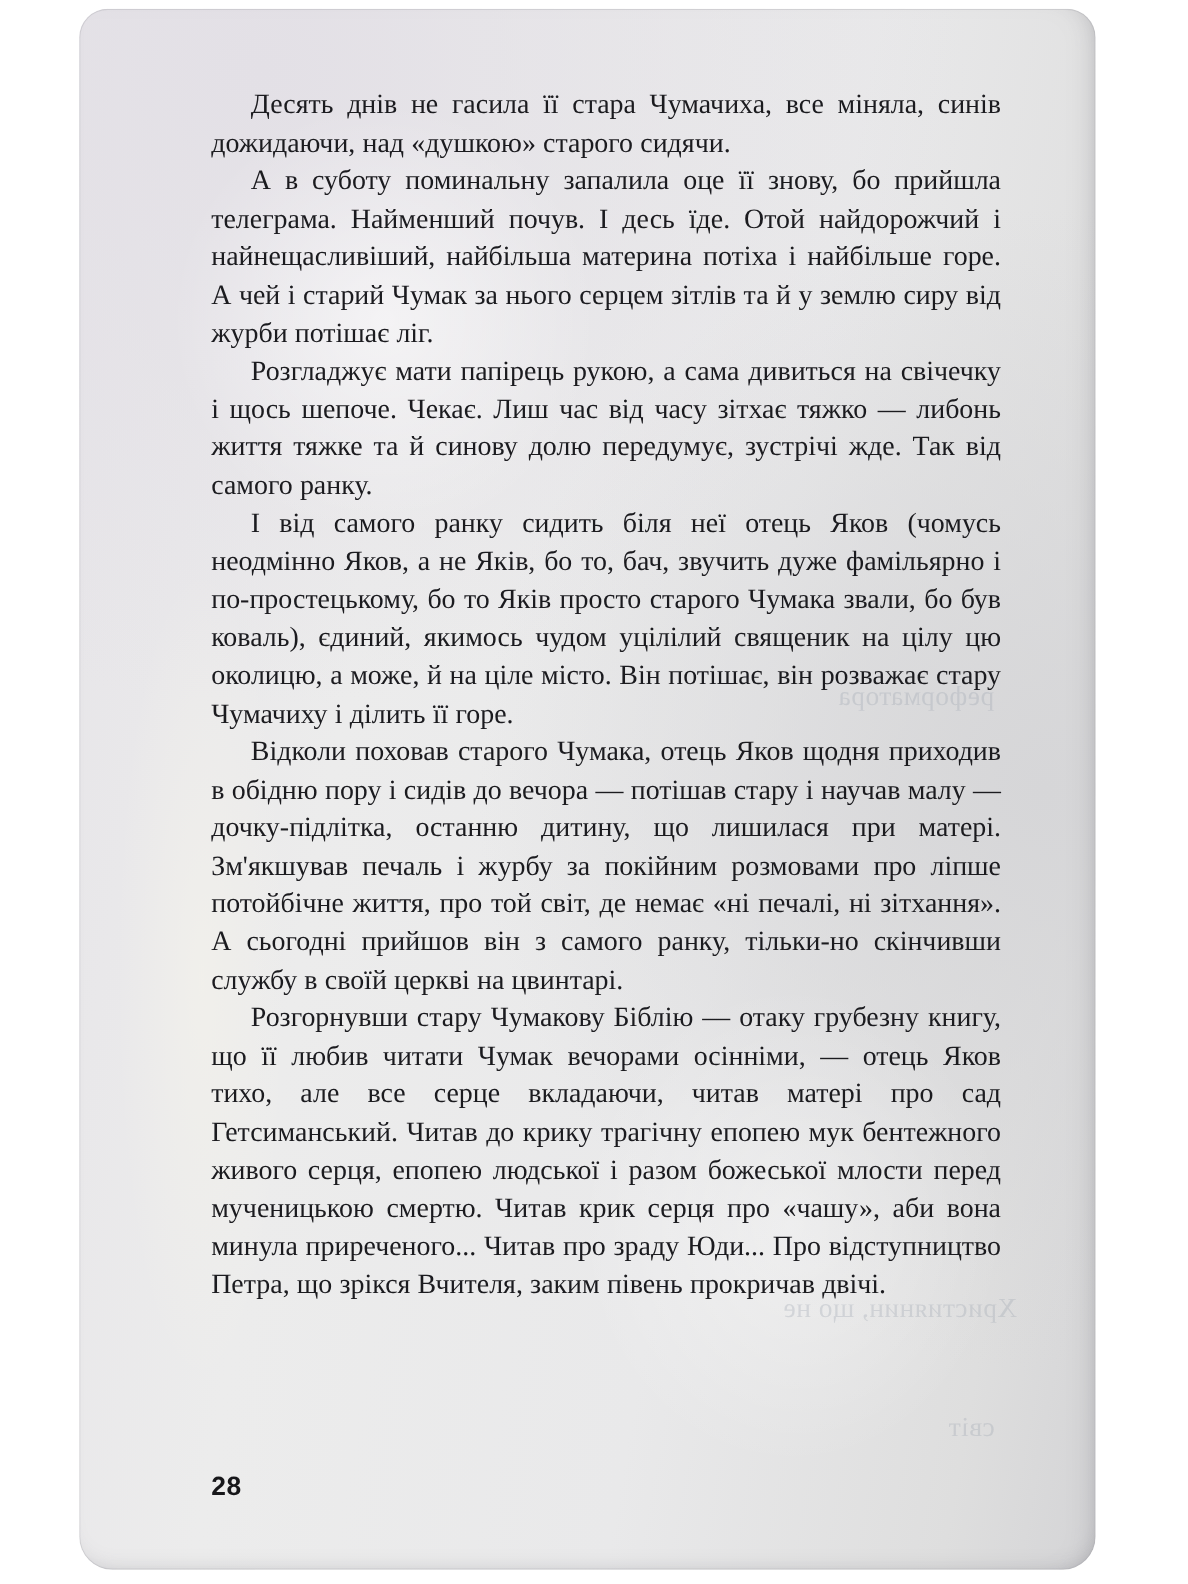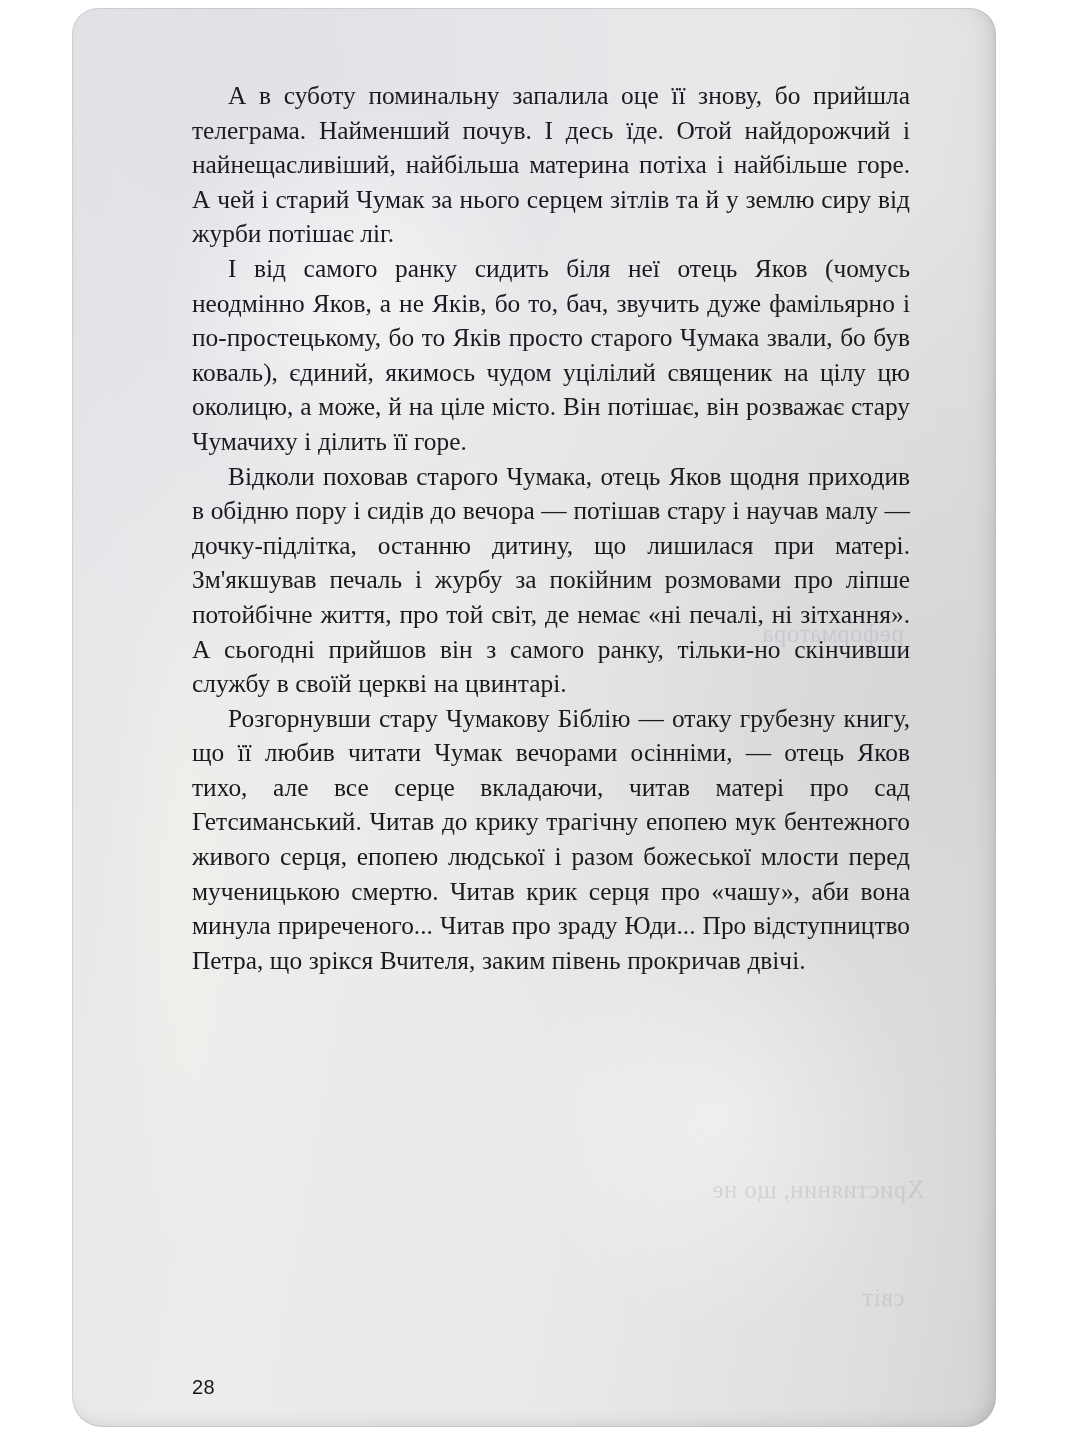--- a/index.html
+++ b/index.html
@@ -79,25 +79,24 @@
   }
 
   p.para:last-of-type { text-align:justify; }
 
   
   #folio {
     position:absolute;
     left:120px;
     top:1330px;
     font-family:"Liberation Sans", sans-serif;
-    font-size:20px;
-    font-weight:400;
+    font-size:24px;
+    font-weight:700;
     color:#17171a;
     letter-spacing:.5px;
-    margin-top:38px;
   }
 
   
   #edge {
     position:absolute; inset:0;
     border-radius:26px 26px 30px 30px;
     box-shadow:
       inset 0 0 0 1px rgba(170,170,176,.35),
       inset -18px 0 26px -22px rgba(120,120,128,.55),
       inset 0 -14px 22px -20px rgba(120,120,128,.45);
@@ -113,21 +112,23 @@
 
     <div id="grain"></div>
 
     <div id="showthrough-layer">
         <div class="showthrough" style="left: 690px; top: 612px;">реформатора</div>
         <div class="showthrough" style="left: 640px; top: 1168px;">Християнин, що не</div>
         <div class="showthrough" style="left: 790px; top: 1276px;">світ</div>
       </div>
 
     <div id="column">
+      <p class="para">Десять днів не гасила її стара Чумачиха, все міняла, синів дожидаючи, над «душкою» старого сидячи.</p>
       <p class="para">А в суботу поминальну запалила оце її знову, бо прийшла телеграма. Найменший почув. І десь їде. Отой найдорожчий і найнещасливіший, найбільша материна потіха і найбільше горе. А чей і старий Чумак за нього серцем зітлів та й у землю сиру від журби потішає ліг.</p>
+      <p class="para">Розгладжує мати папірець рукою, а сама дивиться на свічечку і щось шепоче. Чекає. Лиш час від часу зітхає тяжко — либонь життя тяжке та й синову долю передумує, зустрічі жде. Так від самого ранку.</p>
       <p class="para">І від самого ранку сидить біля неї отець Яков (чомусь неодмінно Яков, а не Яків, бо то, бач, звучить дуже фамільярно і по-простецькому, бо то Яків просто старого Чумака звали, бо був коваль), єдиний, якимось чудом уцілілий священик на цілу цю околицю, а може, й на ціле місто. Він потішає, він розважає стару Чумачиху і ділить її горе.</p>
       <p class="para">Відколи поховав старого Чумака, отець Яков щодня приходив в обідню пору і сидів до вечора — потішав стару і научав малу — дочку-підлітка, останню дитину, що лишилася при матері. Зм'якшував печаль і журбу за покійним розмовами про ліпше потойбічне життя, про той світ, де немає «ні печалі, ні зітхання». А сьогодні прийшов він з самого ранку, тільки-но скінчивши службу в своїй церкві на цвинтарі.</p>
       <p class="para">Розгорнувши стару Чумакову Біблію — отаку грубезну книгу, що її любив читати Чумак вечорами осінніми, — отець Яков тихо, але все серце вкладаючи, читав матері про сад Гетсиманський. Читав до крику трагічну епопею мук бентежного живого серця, епопею людської і разом божеської млости перед мученицькою смертю. Читав крик серця про «чашу», аби вона минула приреченого... Читав про зраду Юди... Про відступництво Петра, що зрікся Вчителя, заким півень прокричав двічі.</p>
     </div>
 
     <div id="folio">28</div>
 
     <div id="edge"></div>
   </div>
 

